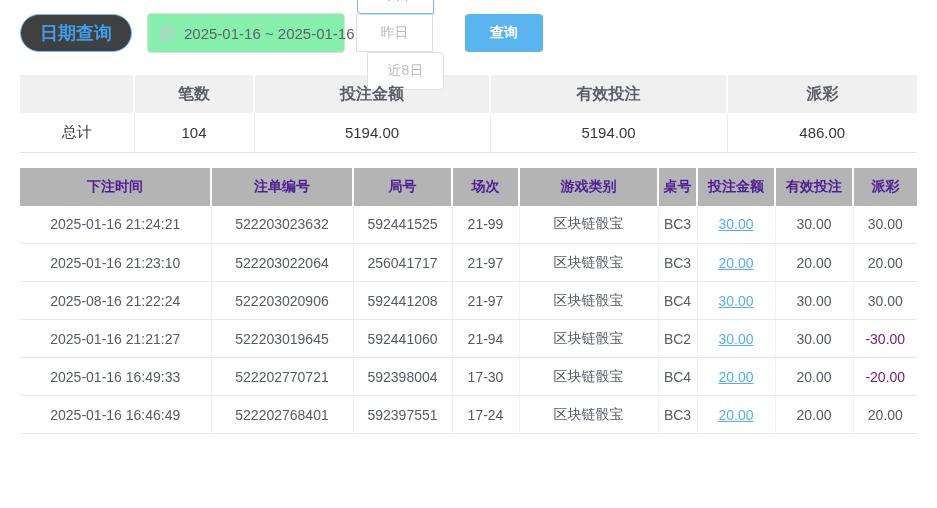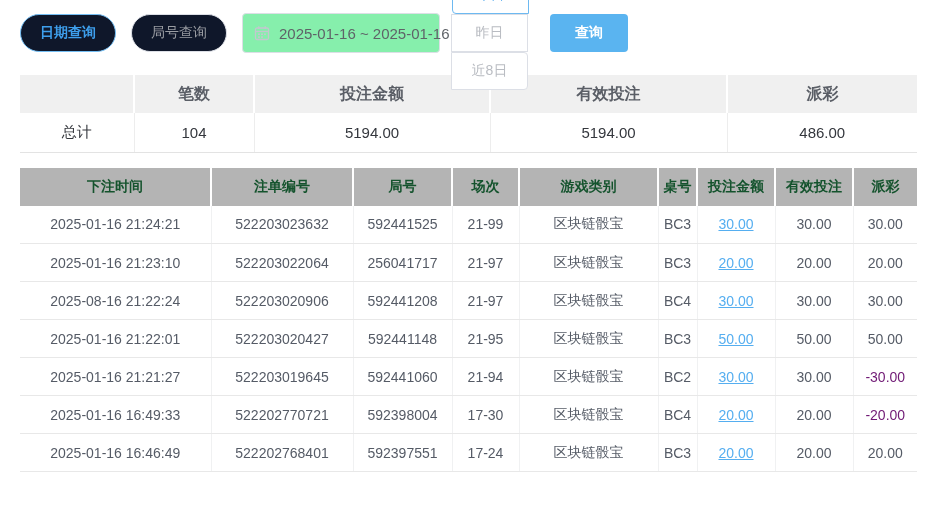--- a/index.html
+++ b/index.html
@@ -9,21 +9,21 @@
     font-family: "Liberation Sans", "DejaVu Sans", sans-serif;
     color: #5a5e66;
     overflow: hidden;
   }
   .page { width: 937px; height: 508px; padding: 0 20px; }
 
   
   .toolbar { display: flex; align-items: center; padding-top: 14px; height: 52px; }
   .pill-btn {
     height: 38px; padding: 0 19px; border-radius: 19px;
-    background: #0f172a; font-size: 14px; cursor: pointer;
+    background: #404040; font-size: 18px; cursor: pointer;
     display: inline-flex; align-items: center; justify-content: center; font-family: Liberation Serif, serif;
   }
   .pill-btn.active { border: 1px solid #74bef3; color: #3e9fec; font-weight: bold; }
   .pill-btn.inactive { border: 1px solid #dcdfe6; color: #9a9da3; margin-left: 15px; }
 
   .date-input {
     margin-left: 15px; width: 198px; height: 40px;
     border: 1px solid #dcdfe6; border-radius: 4px; background: #86efac;
     display: inline-flex; align-items: center; padding: 0 11px; cursor: pointer;
   }
@@ -31,21 +31,21 @@
   .date-input .val { font-size: 15px; color: #5f6368; white-space: nowrap; }
 
   .seg-group { display: inline-flex; margin-left: 12px; flex-direction: column; }
   .seg-btn {
     width: 77px; height: 38px; background: #fff; font-size: 14px;
     border: 1px solid #dcdfe6; color: #b9bcc2; cursor: pointer;
     display: inline-flex; align-items: center; justify-content: center;
   }
   .seg-btn + .seg-btn { margin-left: -1px; }
   .seg-btn.first { border-radius: 4px 0 0 4px; }
-  .seg-btn.last  { border-radius: 0 4px 4px 0; }
+  .seg-btn.last  { border-radius: 0 4px 4px 0; margin-left: 10px; }
   .seg-btn.active { border: 1px solid #6db9f1; color: #3e9fec; position: relative; z-index: 2; }
 
   .query-btn {
     margin-left: 21px; width: 78px; height: 38px; border: none; border-radius: 4px;
     background: #5ab4f0; color: #ffffff; font-size: 14px; font-weight: bold; cursor: pointer;
   }
 
   
   table { border-collapse: collapse; table-layout: fixed; width: 897px; }
   .summary { margin-top: 23px; }
@@ -57,41 +57,40 @@
   .summary td {
     height: 39px; text-align: center; font-size: 15px; color: #34373d;
     background: #fff; border-bottom: 1px solid #e3e3e3; border-right: 1px solid #ededed;
   }
   .summary td:last-child { border-right: none; }
 
   
   .records { margin-top: 15px; }
   .records th {
     background: #b4b4b4; height: 38px; font-size: 14px; font-weight: bold;
-    color: #14532d; border-right: 2px solid #ffffff; text-align: center;
+    color: #4c1d95; border-right: 2px solid #ffffff; text-align: center;
     overflow: hidden; white-space: nowrap;
   }
   .records th:last-child { border-right: none; }
   .records td {
     height: 38px; text-align: center; font-size: 14px; color: #555b66;
     background: #fff; border-bottom: 1px solid #e8e8e8; border-right: 1px solid #f0f1f2;
     white-space: nowrap; overflow: hidden;
   }
   .records td:last-child { border-right: none; }
   .bet-link { color: #55aef0; text-decoration: underline; cursor: pointer; }
   .records td.neg { color: #701a75; }
 </style>
 </head>
 <body>
 
 <div class="page">
 
   <div class="toolbar">
     <button class="pill-btn active">日期查询</button>
-    <button class="pill-btn inactive">局号查询</button>
 
     <div class="date-input">
       <span class="cal">
         <svg width="16" height="16" viewBox="0 0 16 16">
           <rect x="1.5" y="3" width="13" height="11.5" rx="1.5" fill="none" stroke="#c3c7cf" stroke-width="1.3"></rect>
           <line x1="1.5" y1="6.5" x2="14.5" y2="6.5" stroke="#c3c7cf" stroke-width="1.3"></line>
           <line x1="4.8" y1="1.2" x2="4.8" y2="4" stroke="#c3c7cf" stroke-width="1.3"></line>
           <line x1="11.2" y1="1.2" x2="11.2" y2="4" stroke="#c3c7cf" stroke-width="1.3"></line>
           <rect x="4" y="8.5" width="2" height="1.6" fill="#c3c7cf"></rect>
           <rect x="7" y="8.5" width="2" height="1.6" fill="#c3c7cf"></rect>
@@ -193,31 +192,20 @@
           <td>522203020906</td>
           <td>592441208</td>
           <td>21-97</td>
           <td>区块链骰宝</td>
           <td>BC4</td>
           <td><a class="bet-link" href="javascript:void(0)">30.00</a></td>
           <td>30.00</td>
           <td>30.00</td>
         </tr>
         <tr>
-          <td>2025-01-16 21:22:01</td>
-          <td>522203020427</td>
-          <td>592441148</td>
-          <td>21-95</td>
-          <td>区块链骰宝</td>
-          <td>BC3</td>
-          <td><a class="bet-link" href="javascript:void(0)">50.00</a></td>
-          <td>50.00</td>
-          <td>50.00</td>
-        </tr>
-        <tr>
           <td>2025-01-16 21:21:27</td>
           <td>522203019645</td>
           <td>592441060</td>
           <td>21-94</td>
           <td>区块链骰宝</td>
           <td>BC2</td>
           <td><a class="bet-link" href="javascript:void(0)">30.00</a></td>
           <td>30.00</td>
           <td class="neg">-30.00</td>
         </tr>

